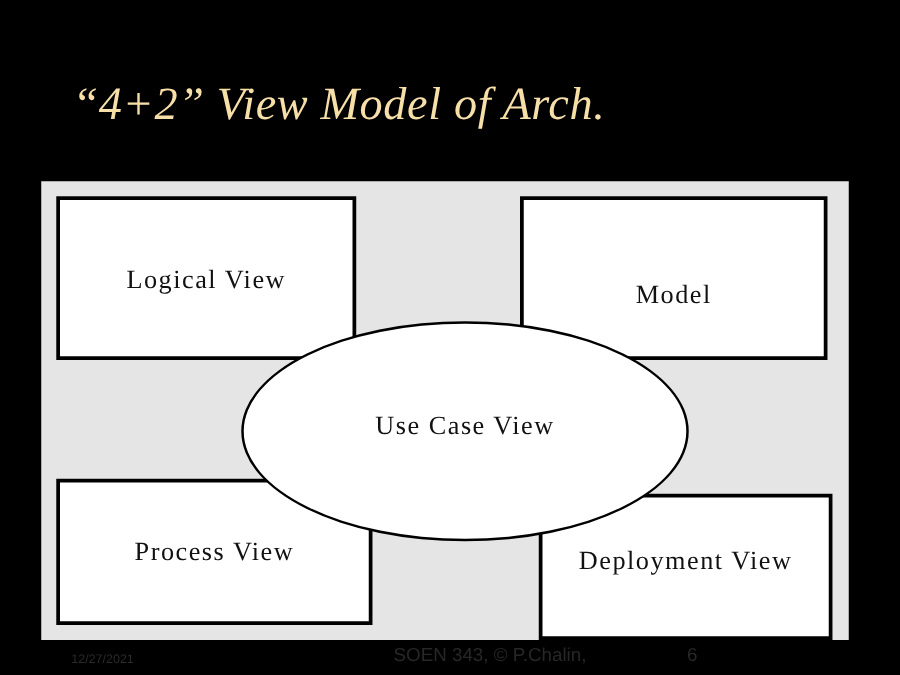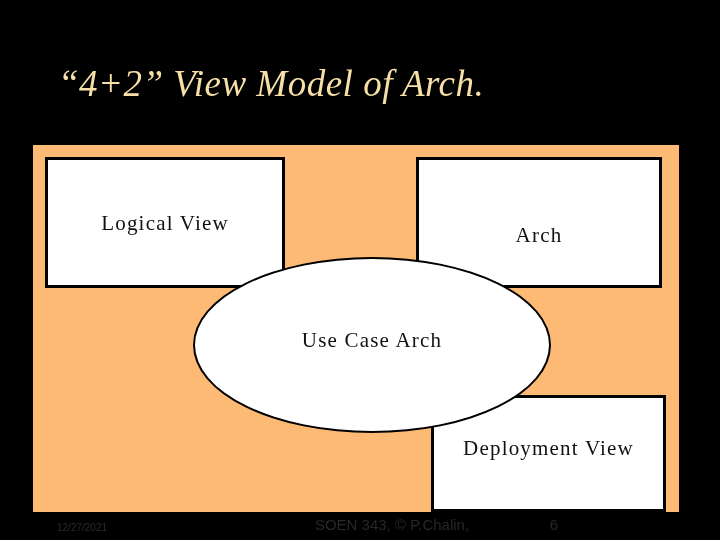--- a/index.html
+++ b/index.html
@@ -35,21 +35,21 @@
     white-space: nowrap;
   }
 
   
   .diagram-panel {
     position: absolute;
     left: 33px;
     top: 145px;
     width: 646px;
     height: 367px;
-    background: #fdba74;
+    background: #e5e5e5;
   }
 
   .node-box {
     position: absolute;
     background: #FFFFFF;
     border: 3px solid #000000;
     box-sizing: border-box;
     z-index: 3;
   }
   .node-box .node-label {
@@ -173,31 +173,34 @@
 
   <div class="diagram-panel">
 
     <div class="node-box" id="box-logical">
       <span class="node-label">Logical View</span>
     </div>
 
     <div class="node-box" id="box-implementation">
       <span class="node-label">
         <br>
-        <span>Arch</span>
+        <span>Model</span>
       </span>
     </div>
 
+    <div class="node-box" id="box-process">
+      <span class="node-label">Process View</span>
+    </div>
 
     <div class="node-box" id="box-deployment">
       <span class="node-label">Deployment  View</span>
     </div>
 
     <div class="ellipse-node">
-      <span class="node-label">Use Case Arch</span>
+      <span class="node-label">Use Case View</span>
     </div>
 
   </div>
 
   <div class="footer">
     <span class="footer-date">12/27/2021</span>
     <span class="footer-center">SOEN 343, © P.Chalin,</span>
     <span class="footer-page">6</span>
   </div>
 

